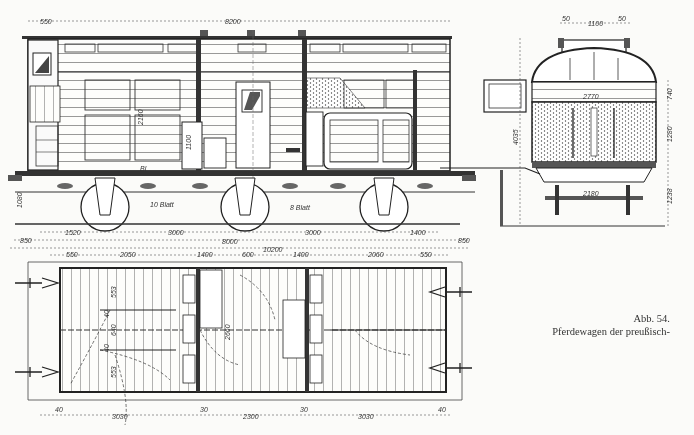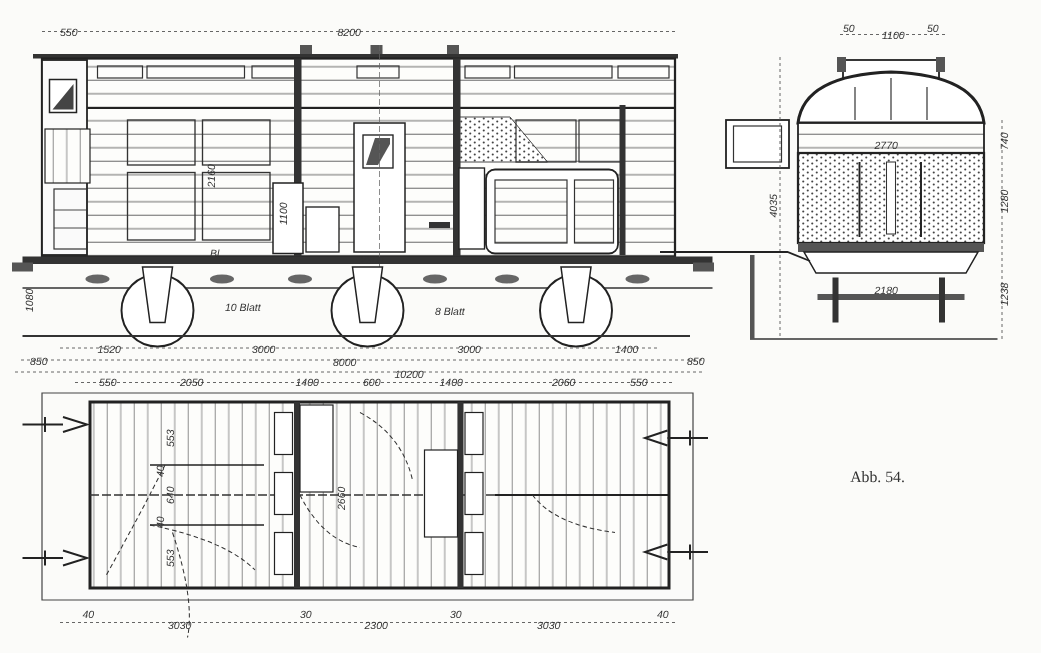--- a/index.html
+++ b/index.html
@@ -1,20 +1,20 @@
 <!DOCTYPE html>
 <html><head>
 <meta charset="utf-8">
 <style>
   html, body { margin: 0; padding: 0; background: #fbfbf9; }
   body { width: 694px; height: 435px; position: relative; overflow: hidden;
          font-family: "Liberation Serif", serif; color: #222; }
   #drawing { position: absolute; left: 0; top: 0; width: 694px; height: 435px; }
   .dim { font-family: "Liberation Sans", sans-serif; font-style: italic; font-size: 7px; fill: #333; }
-  .caption { position: absolute; left: 500px; top: 312px; width: 170px; text-align: center;
+  .caption { position: absolute; left: 500px; top: 312px; width: 170px; text-align: right;
              font-family: "Liberation Serif", serif; font-size: 10.5px; line-height: 13px; color: #333; }
   .caption div { white-space: nowrap; }
 </style>
 </head>
 <body>
 
 <svg id="drawing" viewBox="0 0 694 435" xmlns="http://www.w3.org/2000/svg">
   <defs>
     <pattern id="hatch" width="6" height="4" patternUnits="userSpaceOnUse">
       <rect width="6" height="4" fill="#fff"></rect>
@@ -247,13 +247,14 @@
     <text class="dim" x="200" y="412">30</text>
     <text class="dim" x="243" y="419">2300</text>
     <text class="dim" x="300" y="412">30</text>
     <text class="dim" x="358" y="419">3030</text>
     <text class="dim" x="438" y="412">40</text>
   </g>
 </svg>
 
 <div class="caption">
   <div>Abb. 54.</div>
+  <div>Pferdewagen der preußisch-</div>
 </div>
 
 </body></html>

